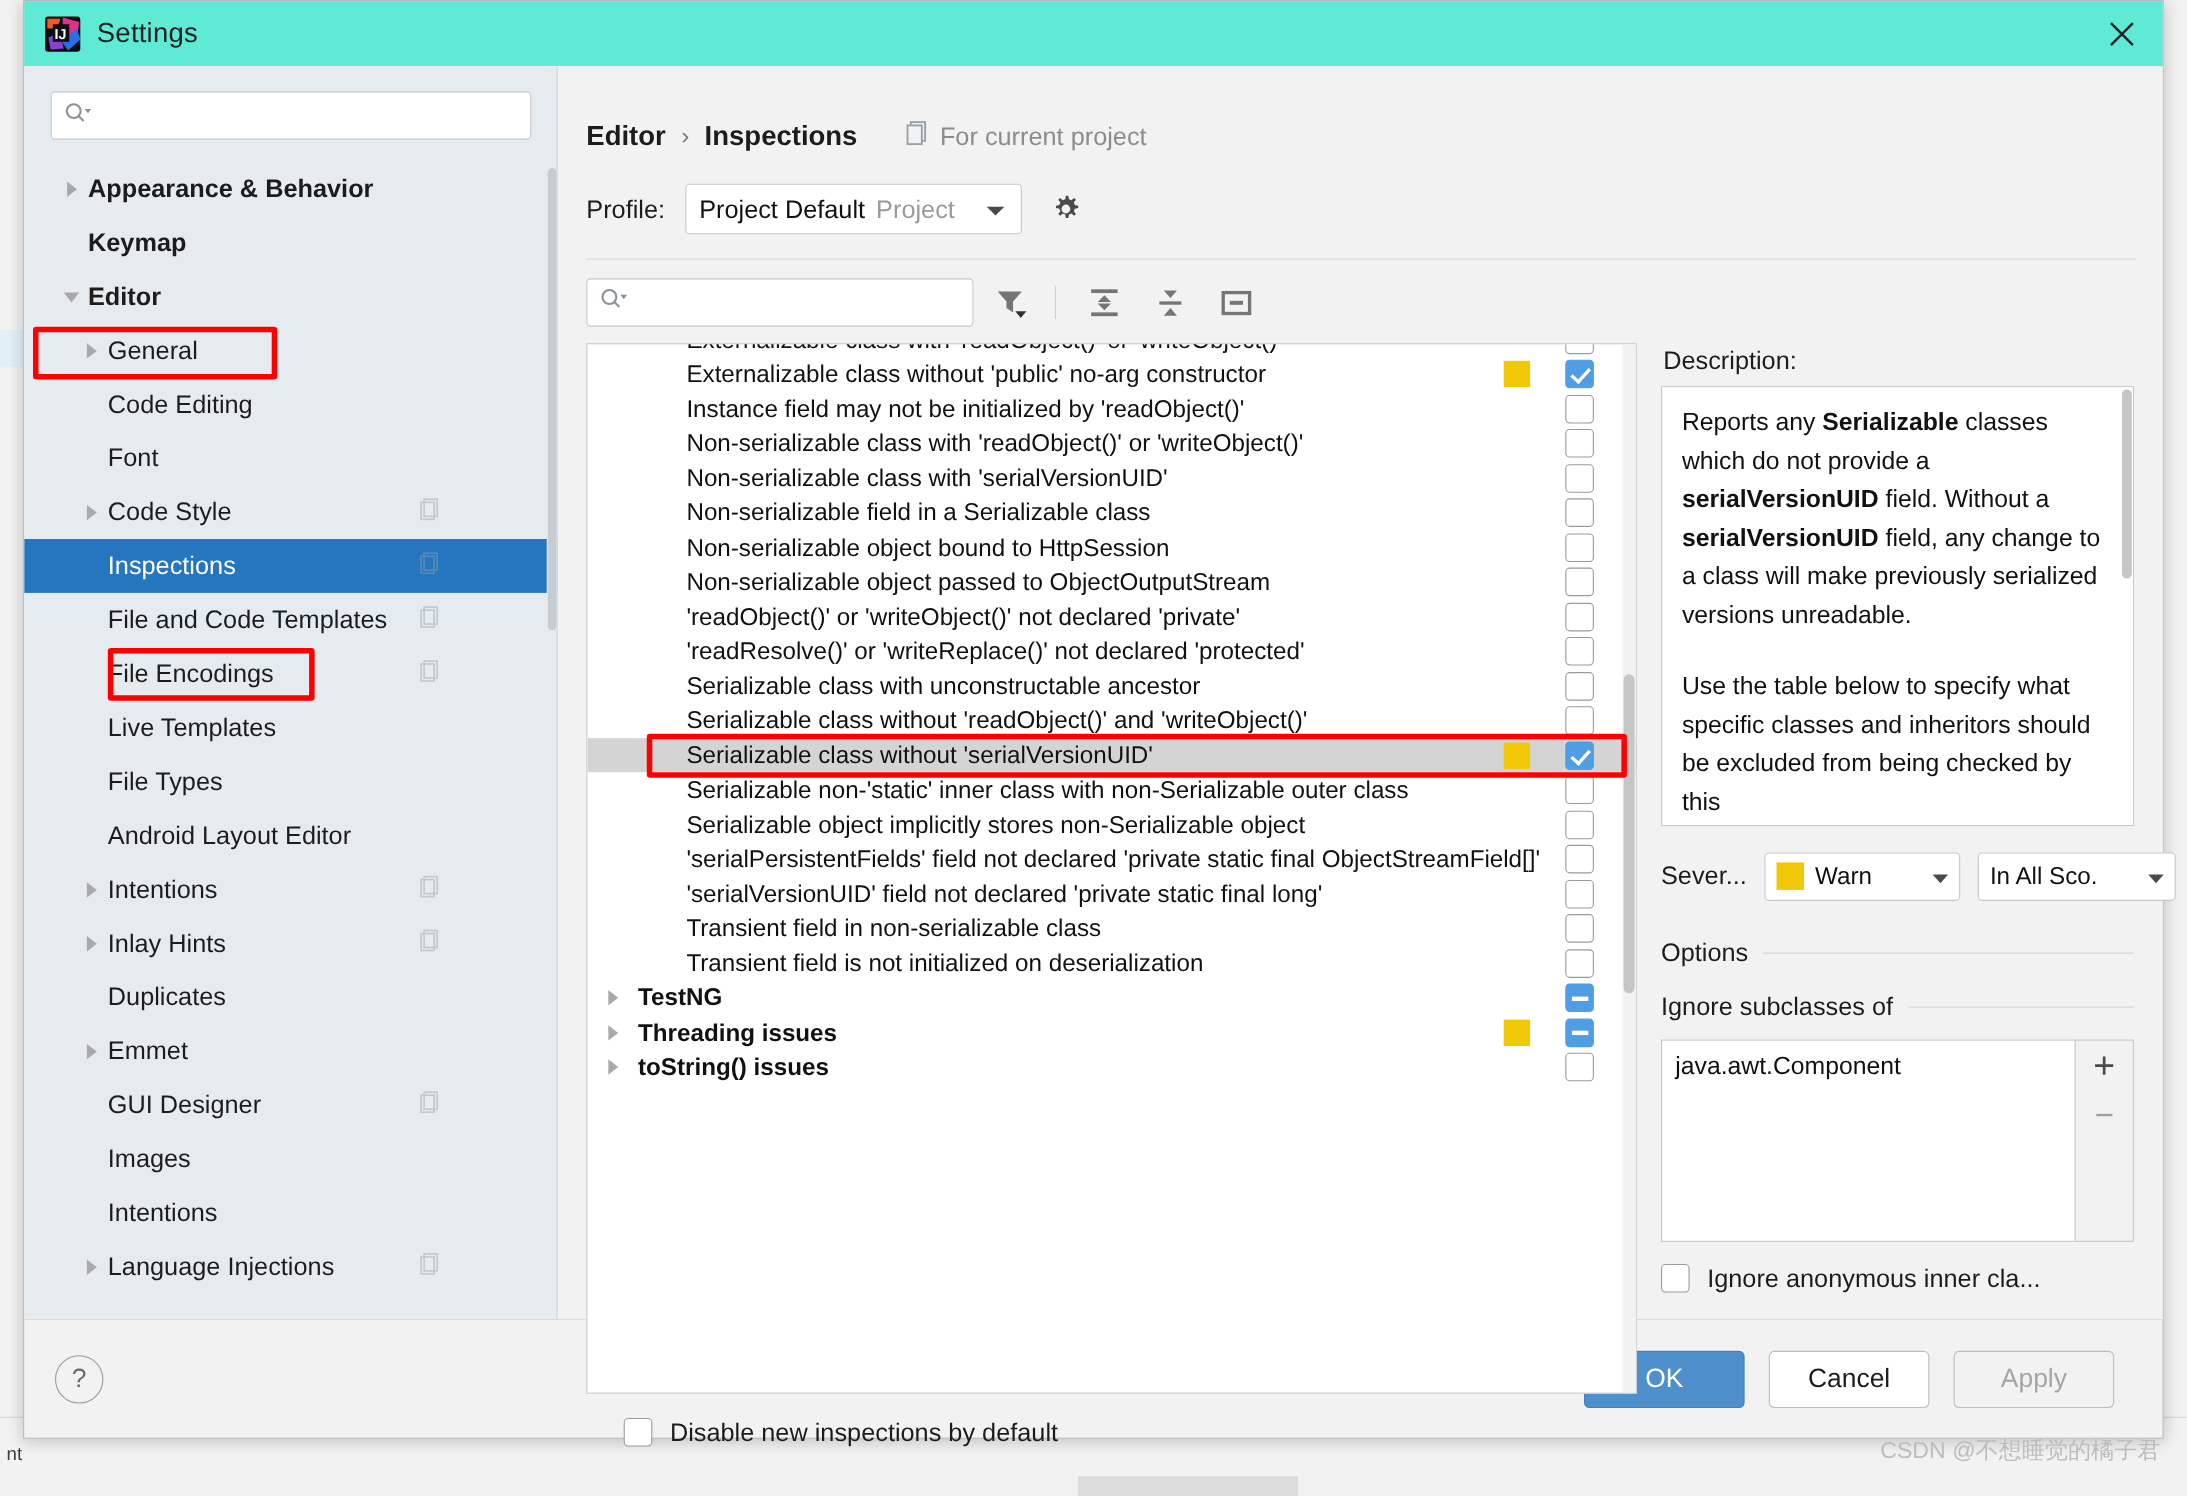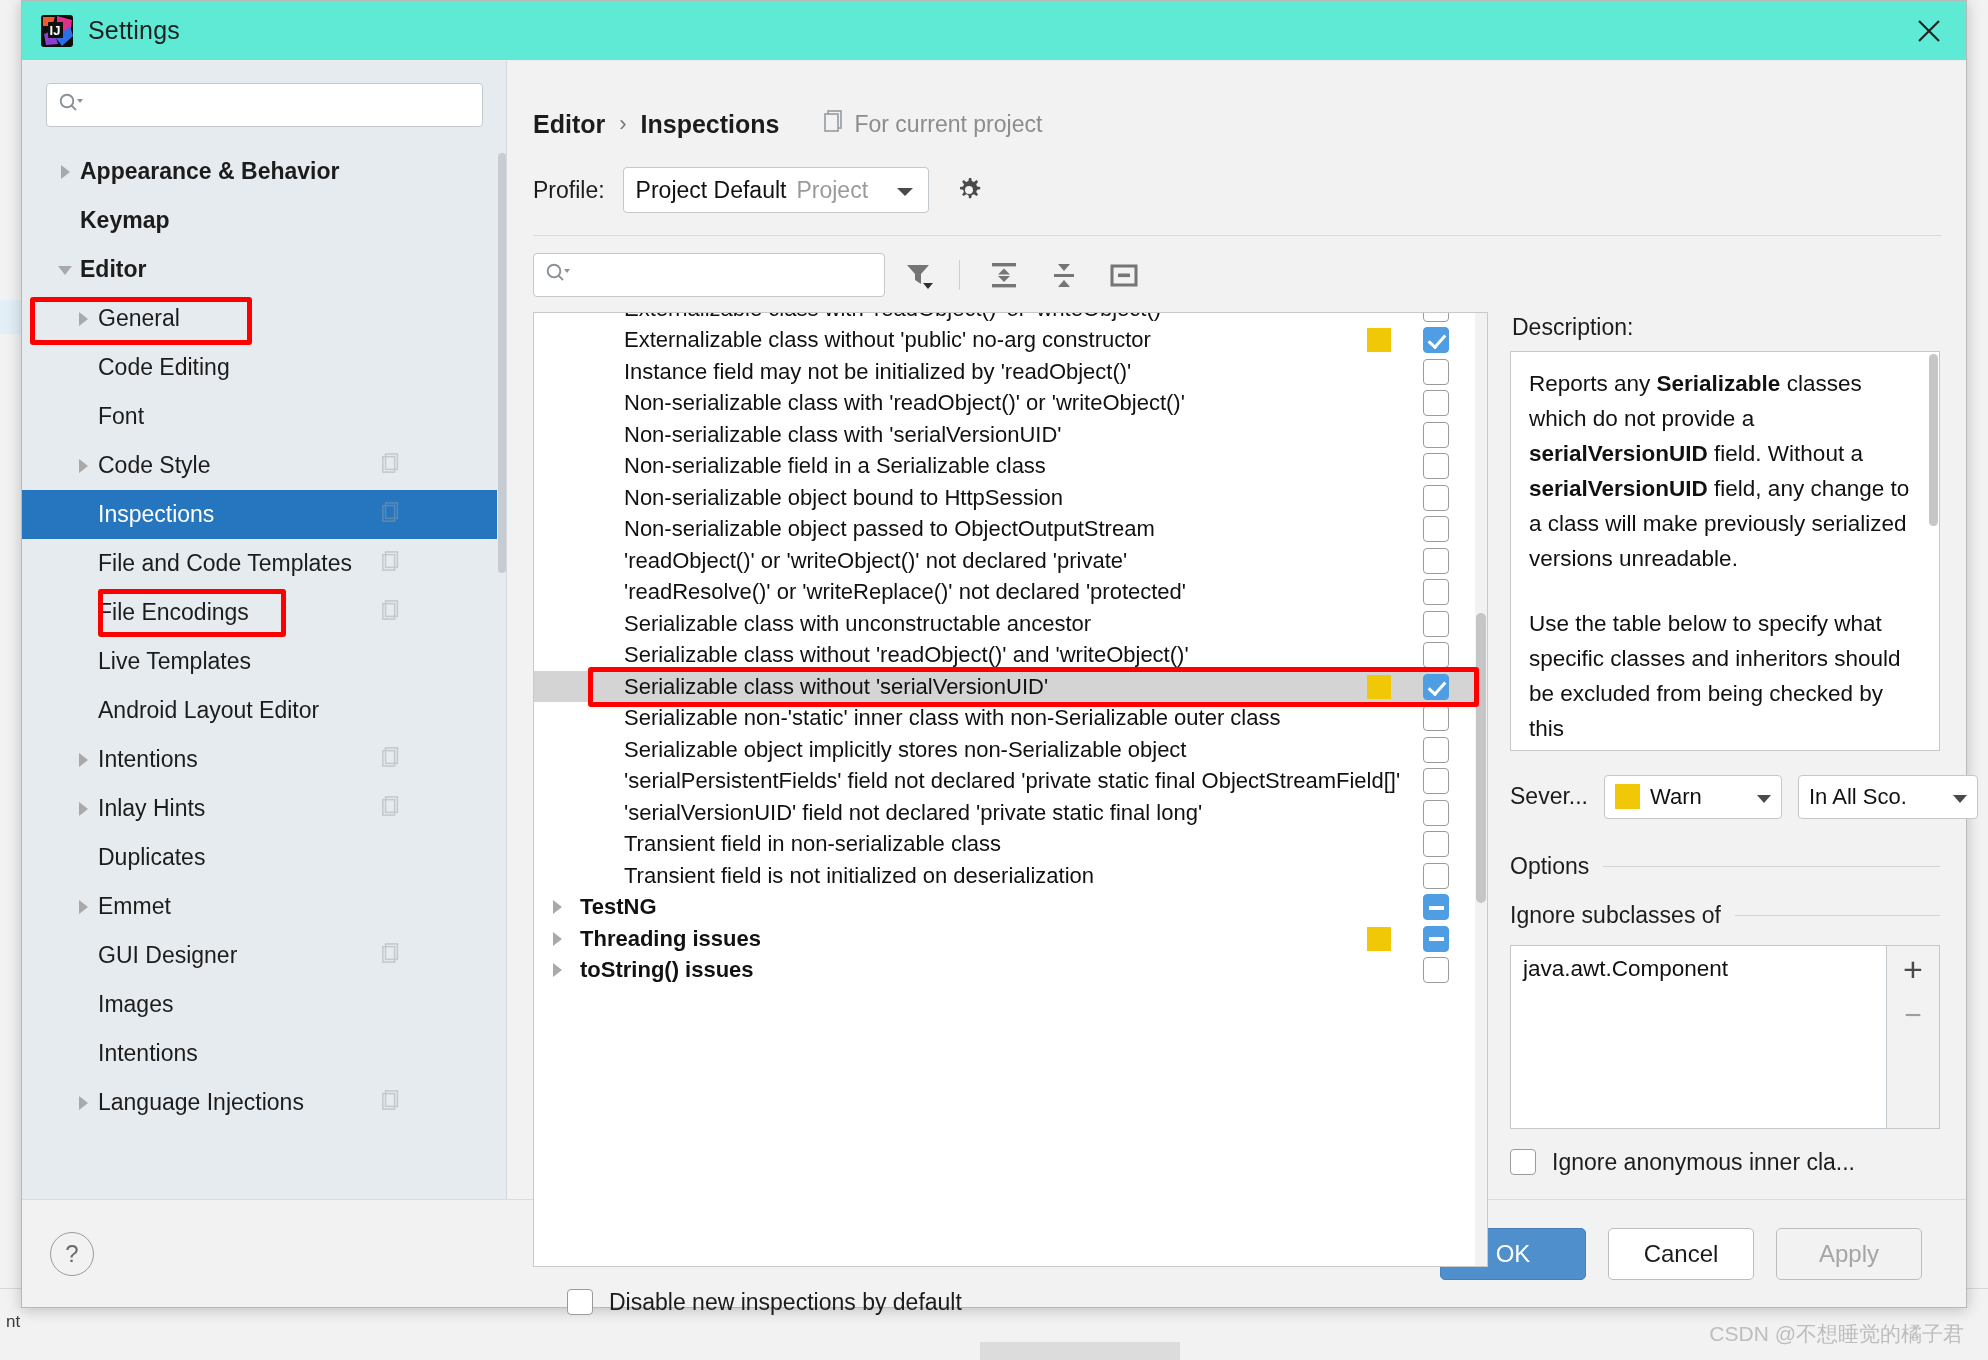--- a/index.html
+++ b/index.html
@@ -242,21 +242,21 @@
   .btn.primary { background:#4f8fcb; border-color:#4580bb; color:#fff; }
   .btn.disabled { color:#a5a5a5; background:#f2f2f2; }
 
   
   .redbox {
     position:absolute; border: 5px solid #ff0000; border-radius:3px;
     pointer-events:none; z-index: 60;
   }
   
   #watermark {
-    position:absolute; right: 24px; bottom: 12px;
+    position:absolute; right: 24px; bottom: 28px;
     font-size:21px; color:#bdbdbd; z-index: 80; white-space:nowrap;
   }
 </style>
 </head>
 <body>
 
 <div id="bg">
   <div class="ide-left"></div>
   <div class="ide-strip" style="top:300px;height:34px;"></div>
   <div class="ide-right"></div>
@@ -372,20 +372,24 @@
                 <rect x="5" y="2" width="13" height="17" fill="none" stroke="#9aa0a6" stroke-width="1.7"></rect>
                 <rect x="2" y="5" width="13" height="17" fill="none" stroke="#9aa0a6" stroke-width="1.7"></rect>
               </svg></span>
           </div>
           <div class="tree-item indent1">
             <span class="arrow"></span>
             <span class="lbl">Live Templates</span>
           </div>
           <div class="tree-item indent1">
             <span class="arrow"></span>
+            <span class="lbl">File Types</span>
+          </div>
+          <div class="tree-item indent1">
+            <span class="arrow"></span>
             <span class="lbl">Android Layout Editor</span>
           </div>
           <div class="tree-item indent1">
             <span class="arrow">
               <svg width="20" height="20" viewBox="0 0 20 20">
                 <path d="M6 3 L15 10 L6 17 Z" fill="#a9a9a9"></path>
               </svg>
             </span>
             <span class="lbl">Intentions</span>
             <span class="copy-ic"><svg width="20" height="22" viewBox="0 0 22 24">

